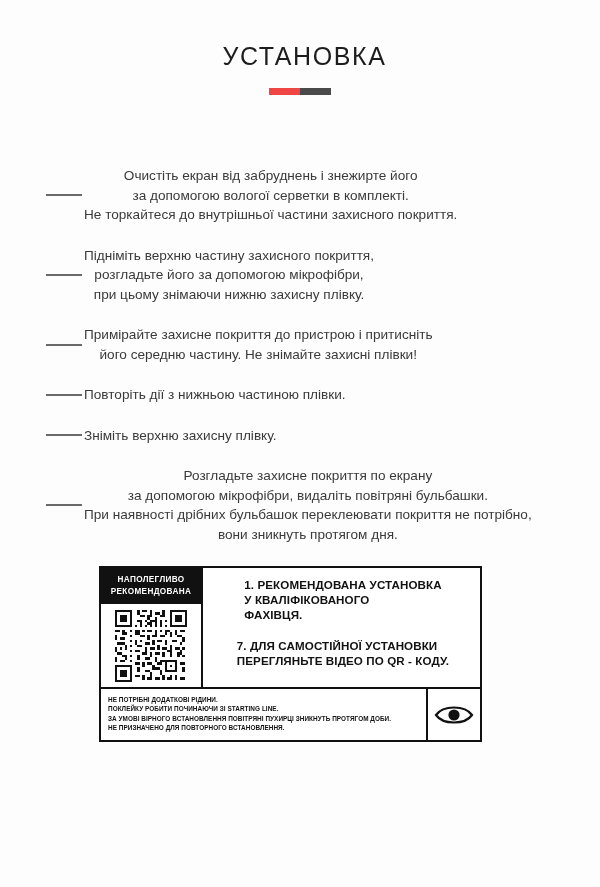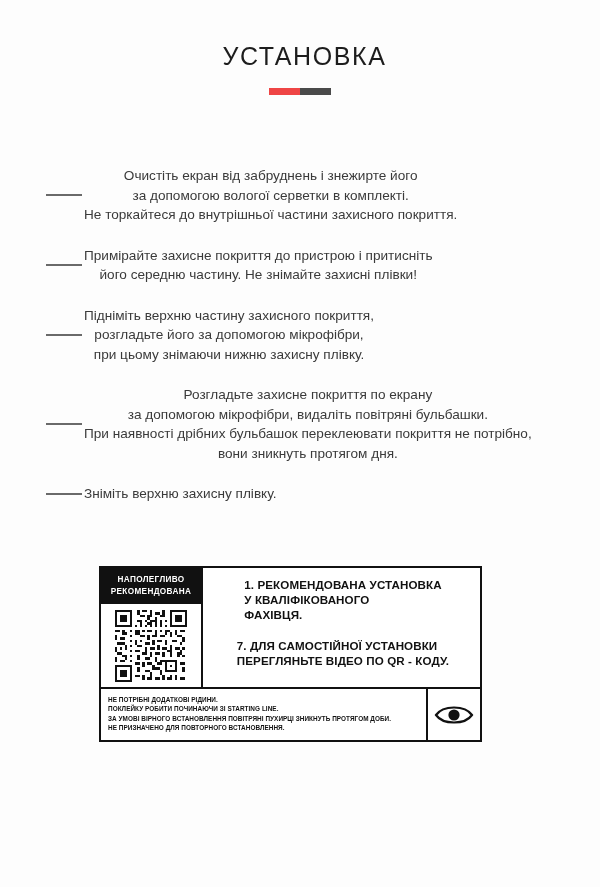--- a/index.html
+++ b/index.html
@@ -199,43 +199,47 @@
 
   <div class="instruction-item">
     <div class="bullet-dash"></div>
     <div class="instruction-lines">Очистіть екран від забруднень і знежирте його
 за допомогою вологої серветки в комплекті.
 Не торкайтеся до внутрішньої частини захисного покриття.</div>
   </div>
 
   <div class="instruction-item">
     <div class="bullet-dash"></div>
-    <div class="instruction-lines">Примірайте захисне покриття до пристрою і притисніть
-його середню частину. Не знімайте захисні плівки!</div>
-  </div>
-
-  <div class="instruction-item">
-    <div class="bullet-dash"></div>
     <div class="instruction-lines">Підніміть верхню частину захисного покриття,
 розгладьте його за допомогою мікрофібри,
 при цьому знімаючи нижню захисну плівку.</div>
   </div>
 
+  <div class="instruction-item">
+    <div class="bullet-dash"></div>
+    <div class="instruction-lines">Примірайте захисне покриття до пристрою і притисніть
+його середню частину. Не знімайте захисні плівки!</div>
+  </div>
+
+  <div class="instruction-item">
+    <div class="bullet-dash"></div>
+    <div class="instruction-lines">Повторіть дії з нижньою частиною плівки.</div>
+  </div>
+
+  <div class="instruction-item">
+    <div class="bullet-dash"></div>
+    <div class="instruction-lines">Зніміть верхню захисну плівку.</div>
+  </div>
 
   <div class="instruction-item">
     <div class="bullet-dash"></div>
     <div class="instruction-lines">Розгладьте захисне покриття по екрану
 за допомогою мікрофібри, видаліть повітряні бульбашки.
 При наявності дрібних бульбашок переклеювати покриття не потрібно,
 вони зникнуть протягом дня.</div>
-  </div>
-
-  <div class="instruction-item">
-    <div class="bullet-dash"></div>
-    <div class="instruction-lines">Зніміть верхню захисну плівку.</div>
   </div>
 
 </div>
 
 <div class="sticker">
 
   <div class="sticker-top">
 
     <div class="sticker-qr-col">
       <div class="qr-banner">

